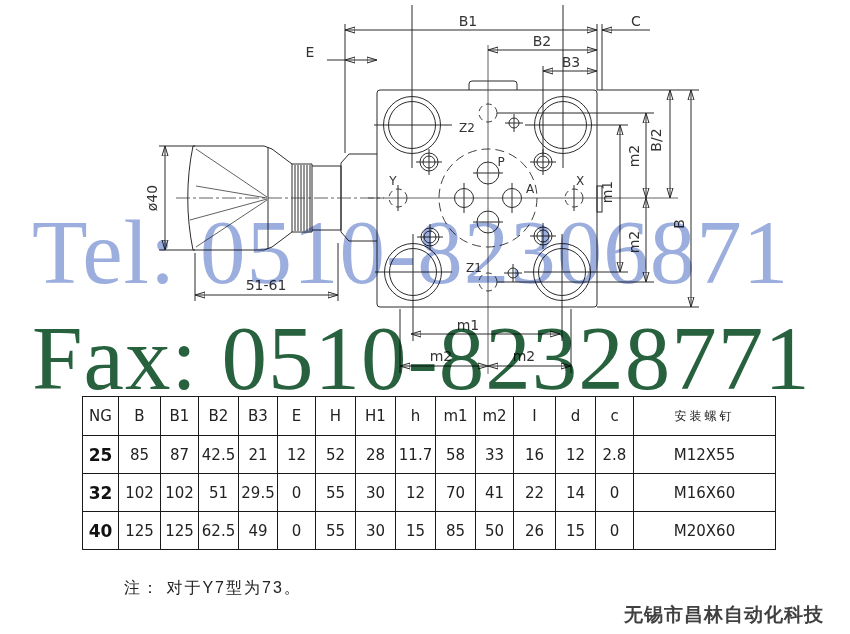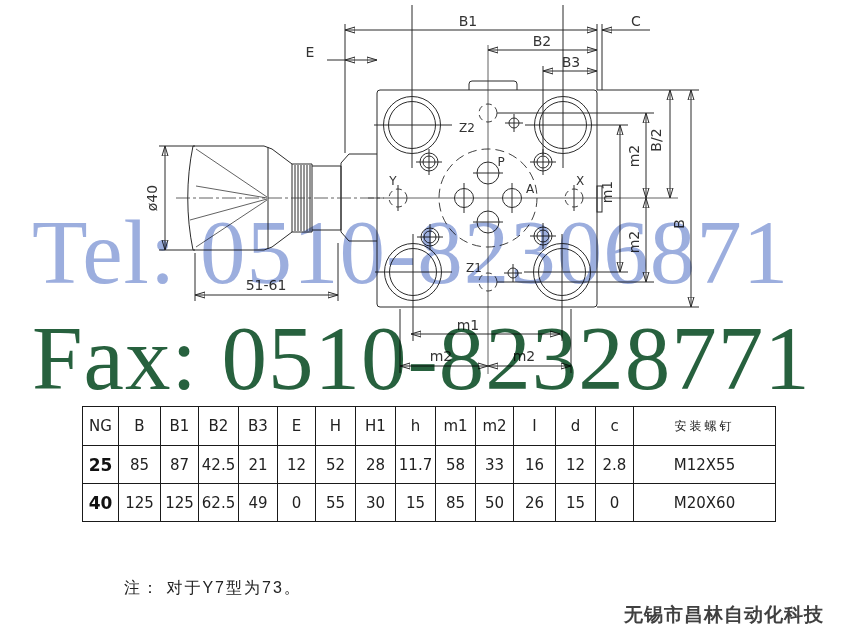--- a/index.html
+++ b/index.html
@@ -18,21 +18,21 @@
   svg.draw text.port { font-size:12px; }
 
   
   .wm { position:absolute; left:12px; width:836px; white-space:nowrap; line-height:1;
         font-family:"Liberation Serif",serif; font-size:91px; letter-spacing:1px;
         mix-blend-mode:multiply; opacity:0.92; z-index:3; pointer-events:none;margin-left:20px; }
   .wm.tel { top:207px; }
   .wm.fax { top:313px; }
 
   
-  table.dim { position:absolute; left:82px; top:406px; border-collapse:collapse;
+  table.dim { position:absolute; left:82px; top:396px; border-collapse:collapse;
               table-layout:fixed; z-index:2; background:transparent;border-radius:21px; }
   table.dim th, table.dim td { border:1px solid #1a1a1a; text-align:center;
               vertical-align:middle; font-family:"DejaVu Sans",sans-serif;
               font-weight:normal; color:#222; font-size:15px; padding:0; }
   table.dim thead tr { height:39px; }
   table.dim tbody tr { height:38px; }
   table.dim td.ng { font-weight:bold; font-size:17px; color:#111; }
   table.dim th.screw { font-size:12px; letter-spacing:3px; }
 
   .note { position:absolute; left:124px; top:578px; font-size:16px; letter-spacing:2px;
@@ -285,20 +285,37 @@
           <td>28</td>
           <td>11.7</td>
           <td>58</td>
           <td>33</td>
           <td>16</td>
           <td>12</td>
           <td>2.8</td>
           <td>M12X55</td>
         </tr>
         <tr>
+          <td class="ng">32</td>
+          <td>102</td>
+          <td>102</td>
+          <td>51</td>
+          <td>29.5</td>
+          <td>0</td>
+          <td>55</td>
+          <td>30</td>
+          <td>12</td>
+          <td>70</td>
+          <td>41</td>
+          <td>22</td>
+          <td>14</td>
+          <td>0</td>
+          <td>M16X60</td>
+        </tr>
+        <tr>
           <td class="ng">40</td>
           <td>125</td>
           <td>125</td>
           <td>62.5</td>
           <td>49</td>
           <td>0</td>
           <td>55</td>
           <td>30</td>
           <td>15</td>
           <td>85</td>

